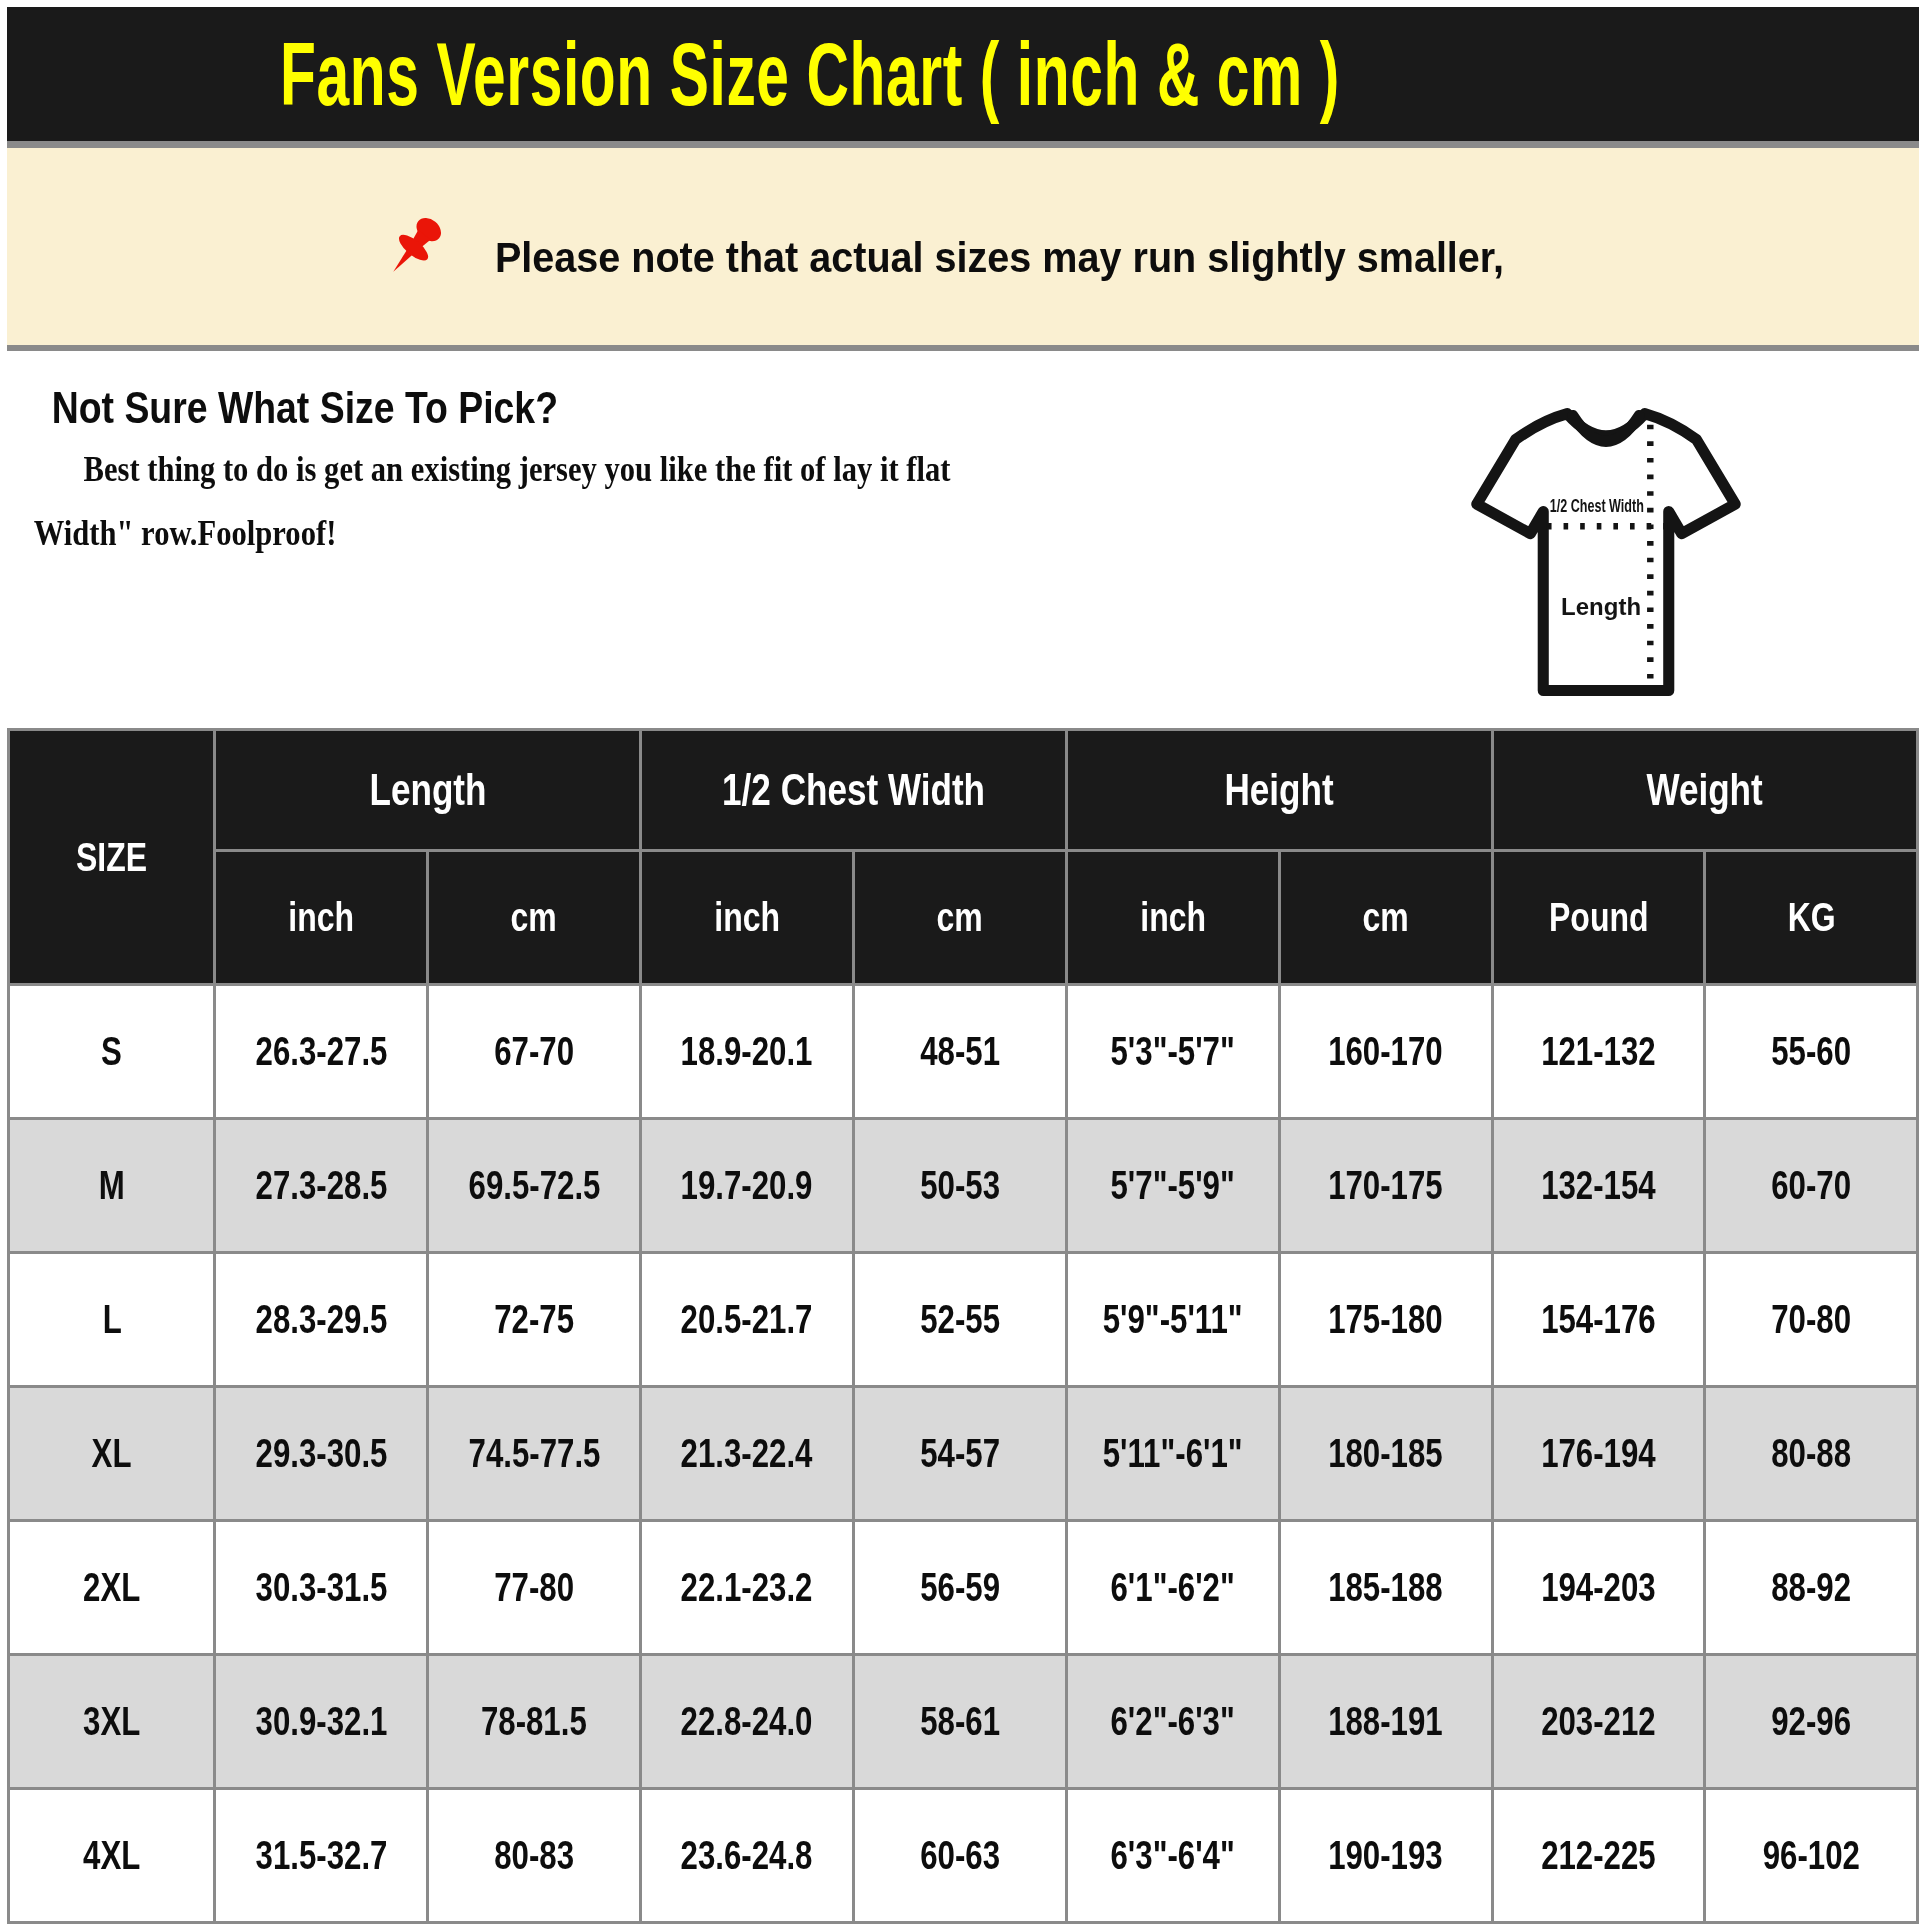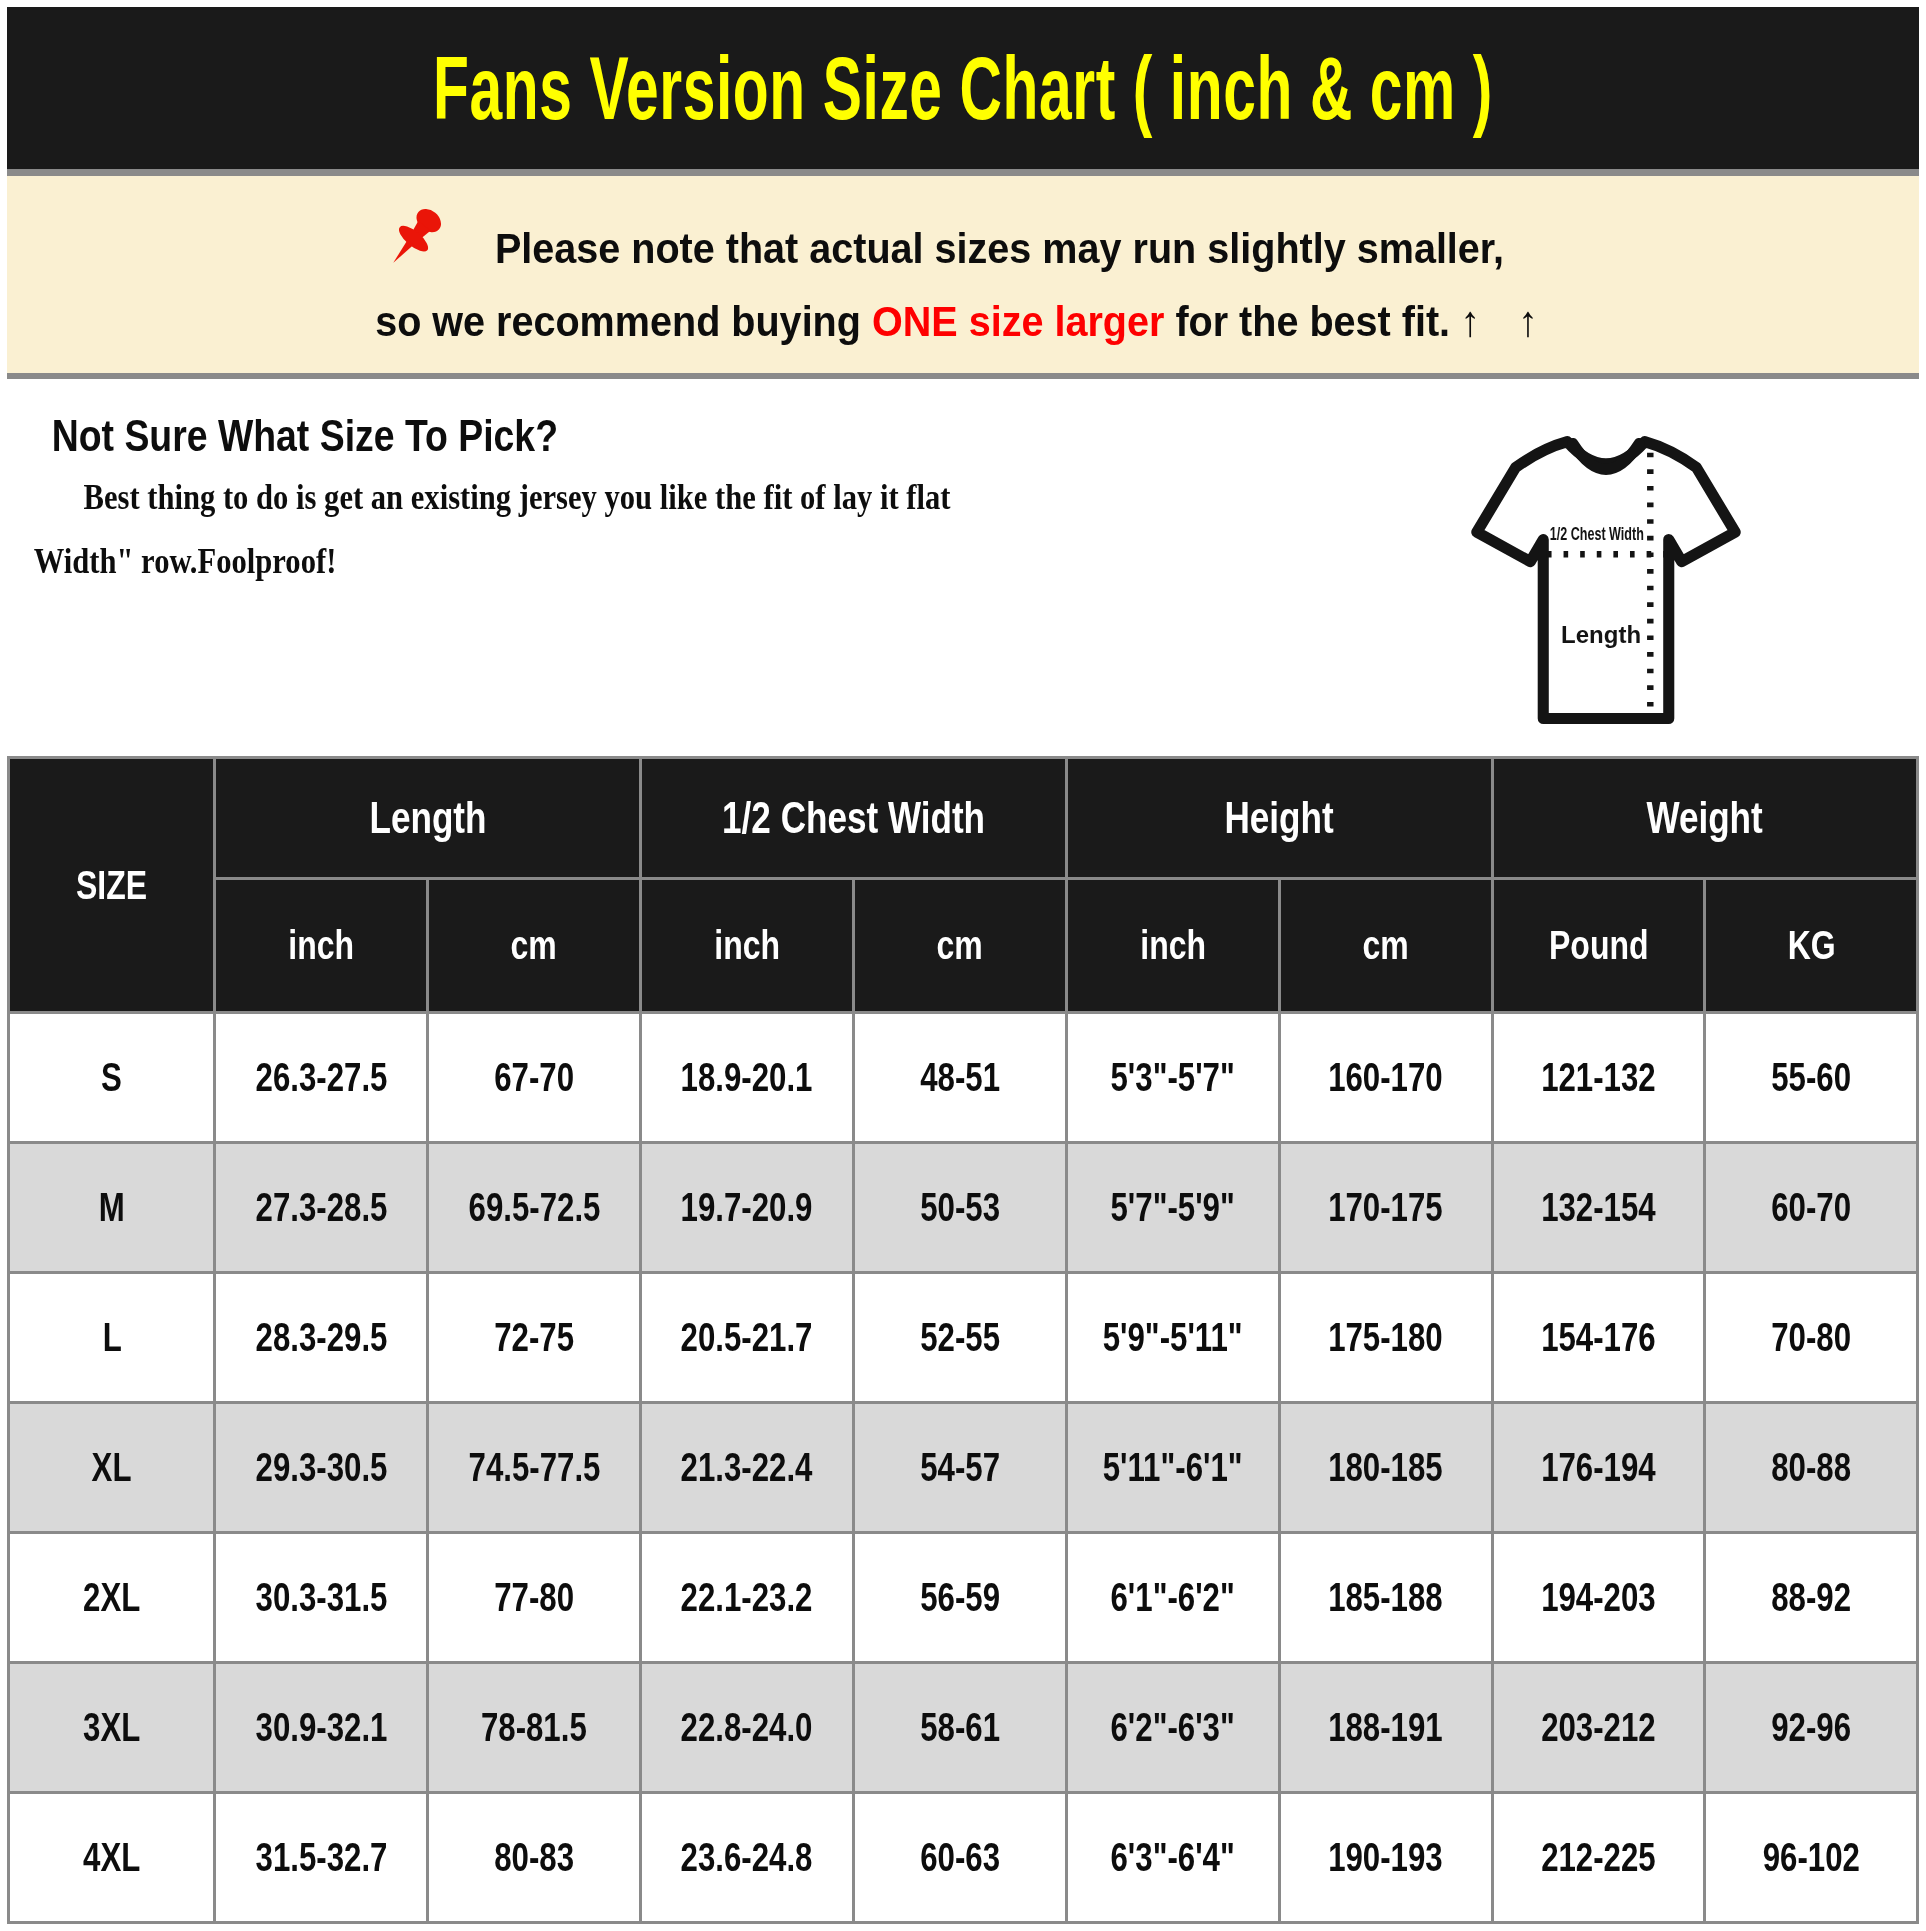--- a/index.html
+++ b/index.html
@@ -7,21 +7,21 @@
   body { background:#ffffff; font-family:"Liberation Sans", sans-serif; font-weight:700; color:#0d0d0d; }
 
   .frame { width:1912px; height:1917px; margin:7.3px; display:flex; flex-direction:column; }
 
   
   .cond { display:inline-block; transform:scaleX(var(--sx,0.85)); transform-origin:50% 50%; white-space:nowrap; }
 
   .sep { height:6.4px; background:#8a8a8a; flex:none; }
 
   
-  .titlebar { height:162px; background:#1a1a1a; display:flex; align-items:center; justify-content:center; flex:none; }
+  .titlebar { height:134px; background:#1a1a1a; display:flex; align-items:center; flex:none; }
   .title-text { color:#ffff00; font-size:89px; --sx:0.66; letter-spacing:0.9px; }
 
   
   .note { height:197px; background:#faf0d2; display:flex; flex-direction:column; align-items:center; justify-content:center; gap:24px; flex:none; }
   .note-line { display:flex; align-items:flex-end; justify-content:center; font-size:43px; line-height:1.15; }
   .note-line .cond { --sx:0.92; }
   .pin { width:72px; height:72px; flex:none; margin-right:0px; }
   .red { color:#fe0000; }
   .arrows { letter-spacing:14.7px; margin-left:11px; }
 
@@ -65,23 +65,20 @@
         <svg viewBox="0 0 64 64" width="72" height="72">
           <g fill="#ea1508" transform="rotate(40 32 32)">
             <ellipse cx="32" cy="13" rx="12" ry="9"></ellipse>
             <path d="M25 19 L39 19 L36.5 32 L27.5 32 Z"></path>
             <ellipse cx="32" cy="34" rx="16" ry="6.5"></ellipse>
             <path d="M32 62 L28.5 38 L35.5 38 Z"></path>
           </g>
         </svg>
       </span>
       <span class="cond">Please note that actual sizes may run slightly smaller,</span>
-    </div>
-    <div class="note-line">
-      <span class="cond"><span>so we recommend buying </span><span class="red">ONE size larger</span><span> for the best fit.</span><span class="arrows">↑ ↑</span></span>
     </div>
   </section>
 
   <div class="sep"></div>
 
   <section class="guide">
     <div class="guide-text">
       <div class="g-head"><span class="cond">Not Sure What Size To Pick?</span></div>
       <div class="g-line"><span class="cond">Best thing to do is get an existing jersey you like the fit of lay it flat</span></div>
       <div class="g-line"><span class="cond">Width" row.Foolproof!</span></div>

